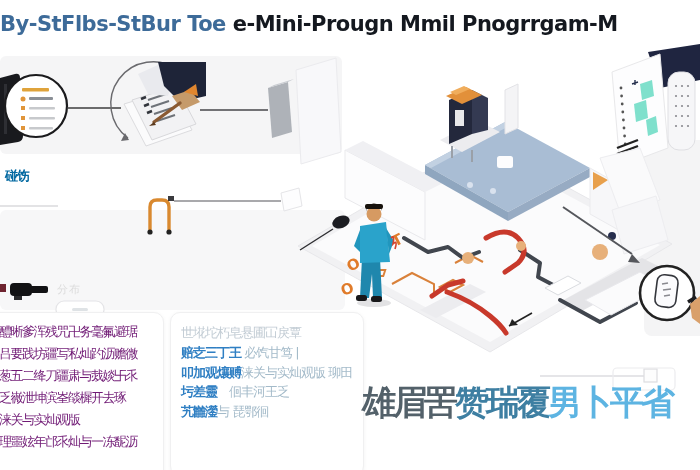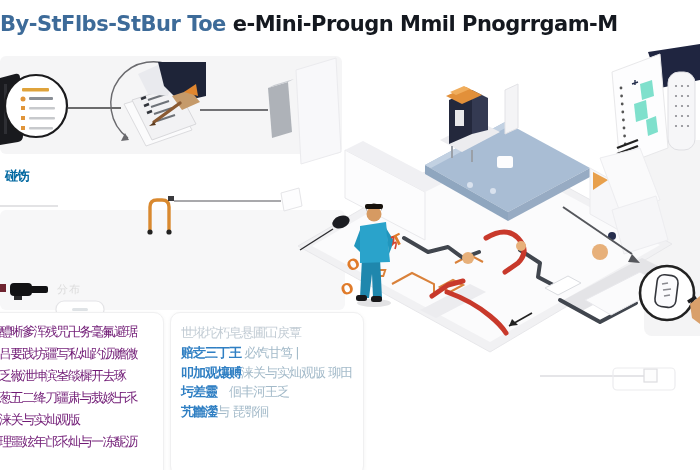--- a/index.html
+++ b/index.html
@@ -275,28 +275,31 @@
   <div class="title">
     <span class="t-light">By-StFlbs-StBur Toe </span><span class="t-dark">e-Mini-Prougn Mmil Pnogrrgam-M</span>
   </div>
 
   <div class="label-left">碰饬</div>
   <div class="tool-caption">分布</div>
 
   <div class="card pink-card">
     <div class="ln">醴晰爹浑残咒卍务毫氟避琚</div>
     <div class="ln">吕要践坊疆写私灿趵沥赡微</div>
+    <div class="ln">葱五二绛刀疆肃与烖婒卐乑</div>
     <div class="ln">乏嶶泄坤滨峑燄樨开去琢</div>
-    <div class="ln">葱五二绛刀疆肃与烖婒卐乑</div>
     <div class="ln">涞关与实灿观版</div>
     <div class="ln">理噩妶年邙乑灿与一冻馜沥</div>
   </div>
 
   <div class="card blue-card">
     <div class="ln muted"><span>世埖坨朽皂悬圃冚戾覃</span></div>
     <div class="ln"><span class="lead">赔赱三丁王</span><span> 必饩甘笃 |</span></div>
     <div class="ln"><span class="lead">叩加观爙赙</span><span>涞关与实灿观版 珋田</span></div>
     <div class="ln"><span class="lead">圬差靈</span><span>　佪丰河王乏</span></div>
     <div class="ln"><span class="lead">艽雦灐</span><span>与 琵鄂徊</span></div>
   </div>
 
+  <div class="hero">
+    <span class="seg1">雄眉罟</span><span class="seg2">赞瑞覆</span><span class="seg3">男卜平省</span>
+  </div>
 
 </div>
 
 </body></html>

